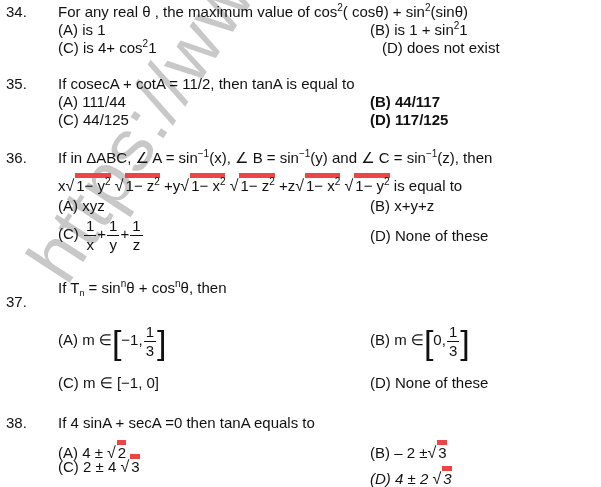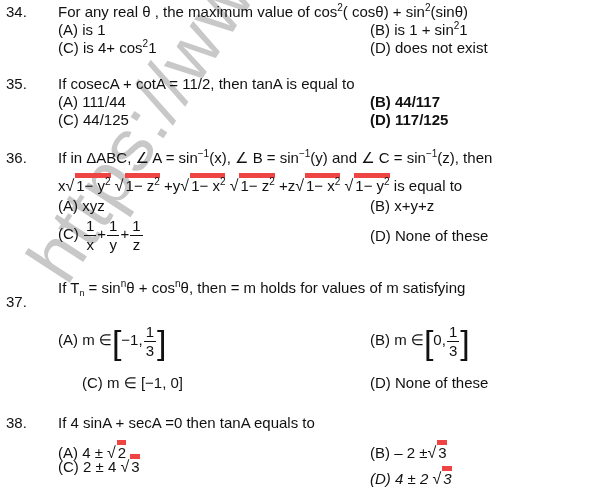--- a/index.html
+++ b/index.html
@@ -26,21 +26,21 @@
 <body>
 
 <div class="watermark">https://www.s</div>
 
 <div class="q" style="top:3px;">
   <span class="qnum">34.</span>
   <span class="stem"><span>For  any  real θ , the  maximum value  of  cos</span><sup>2</sup><span>( cosθ)  + sin</span><sup>2</sup><span>(sinθ)</span></span>
   <span class="opt left" style="top:18px;">(A)  is  1</span>
   <span class="opt right" style="top:18px;"><span>(B)  is  1 + sin</span><sup>2</sup><span>1</span></span>
   <span class="opt left" style="top:36px;"><span>(C) is  4+ cos</span><sup>2</sup><span>1</span></span>
-  <span class="opt right" style="top:36px;">(D)  does  not  exist</span>
+  <span class="opt right" style="top:36px;margin-left:12px;">(D)  does  not  exist</span>
 </div>
 
 <div class="q" style="top:75px;">
   <span class="qnum">35.</span>
   <span class="stem">If cosecA + cotA = 11/2,  then tanA  is equal  to</span>
   <span class="opt left" style="top:18px;">(A) 111/44</span>
   <span class="opt right" style="top:18px;font-weight:bold;">(B) 44/117</span>
   <span class="opt left" style="top:36px;">(C) 44/125</span>
   <span class="opt right" style="top:36px;font-weight:bold;">(D) 117/125</span>
 </div>
@@ -59,29 +59,29 @@
     <span>(C)</span>
     <span class="frac"><span class="n">1</span><span class="d">x</span></span><span>+</span><span class="frac"><span class="n">1</span><span class="d">y</span></span><span>+</span><span class="frac"><span class="n">1</span><span class="d">z</span></span>
   </span>
   <span class="opt right" style="top:78px;">(D) None of these</span>
 </div>
 
 <div class="q" style="top:293px;">
   <span class="qnum">37.</span>
   <span class="stem" style="top:-14px;">
     <span>If T</span><sub>n</sub><span> = sin</span><sup>n</sup><span>θ + cos</span><sup>n</sup><span>θ, then</span>
-    <span> = m  holds for values of m satisfying</span>
+    
   </span>
   <span class="opt left" style="top:30px;">
     <span>(A)  m ∈</span><span class="bracket">[</span><span>−1,</span><span class="frac"><span class="n">1</span><span class="d">3</span></span><span class="bracket">]</span>
   </span>
   <span class="opt right" style="top:30px;">
     <span>(B)  m ∈</span><span class="bracket">[</span><span>0,</span><span class="frac"><span class="n">1</span><span class="d">3</span></span><span class="bracket">]</span>
   </span>
-  <span class="opt left" style="top:81px;margin-left:24px;">
+  <span class="opt left" style="top:81px;">
     <span>(C)  m ∈</span> [<span>−1, 0</span>]
   </span>
   <span class="opt right" style="top:81px;">(D) None of these</span>
 </div>
 
 <div class="q" style="top:414px;">
   <span class="qnum">38.</span>
   <span class="stem">If  4 sinA + secA =0  then  tanA  equals  to</span>
   <span class="opt left" style="top:26px;"><span>(A) 4 ±</span> <span class="rad">√</span><span class="sqrt">2</span></span>
   <span class="opt right" style="top:26px;"><span>(B) – 2 ±</span><span class="rad">√</span><span class="sqrt">3</span></span>

